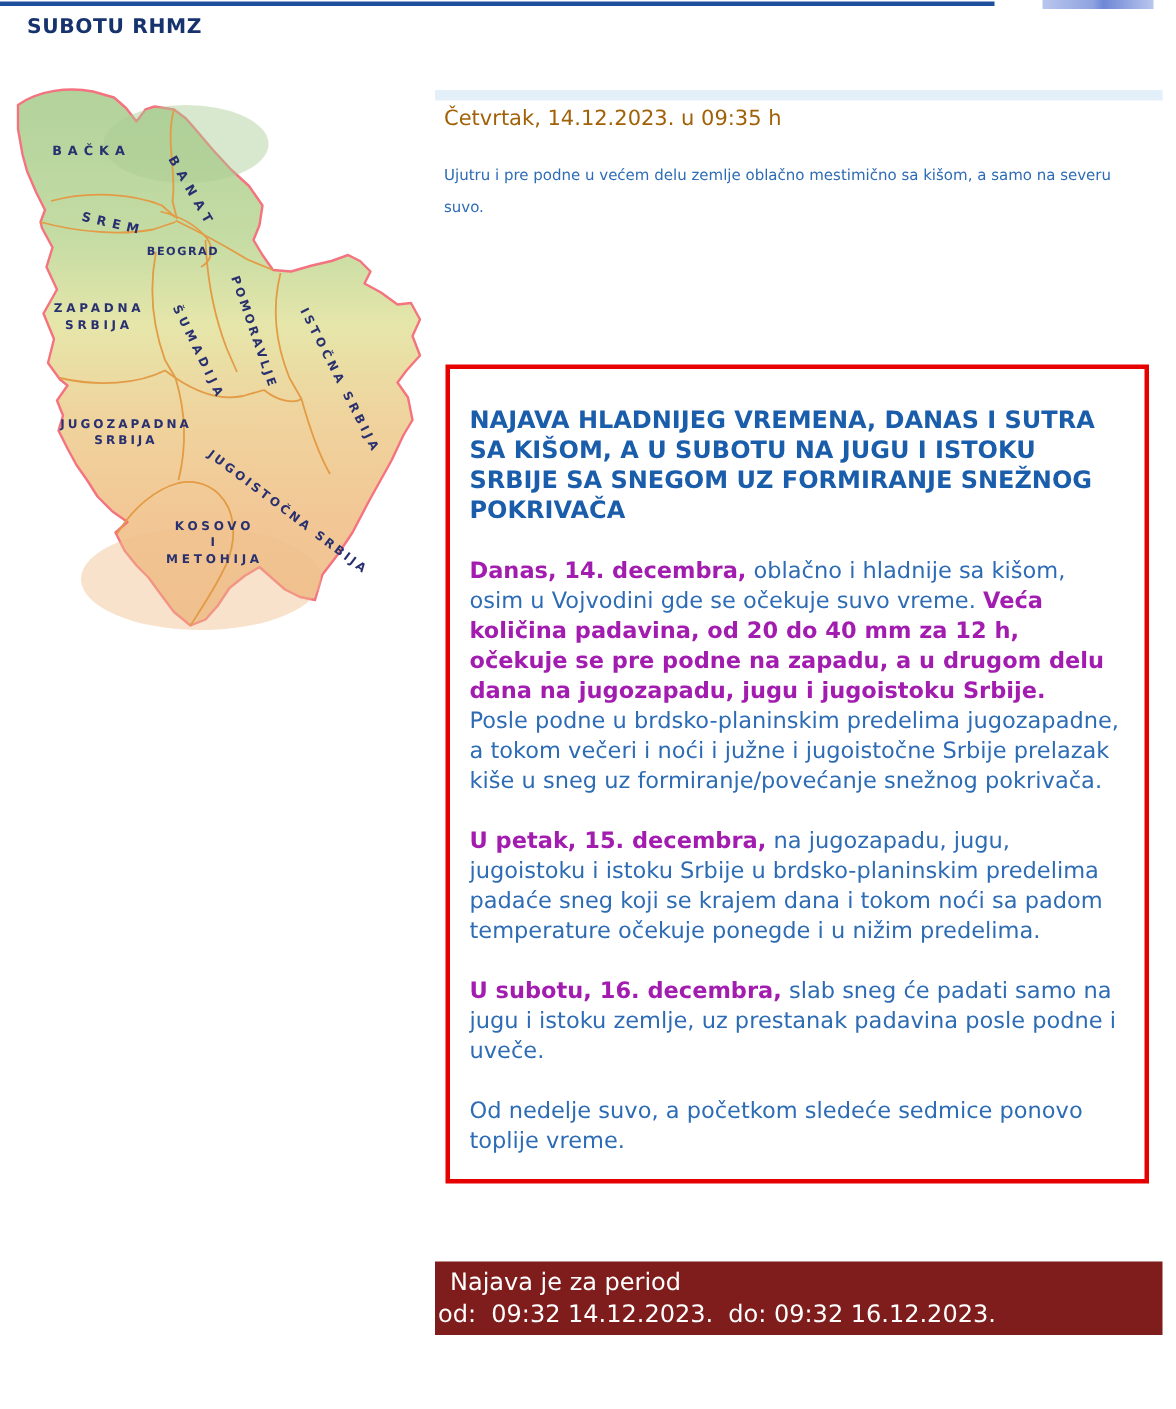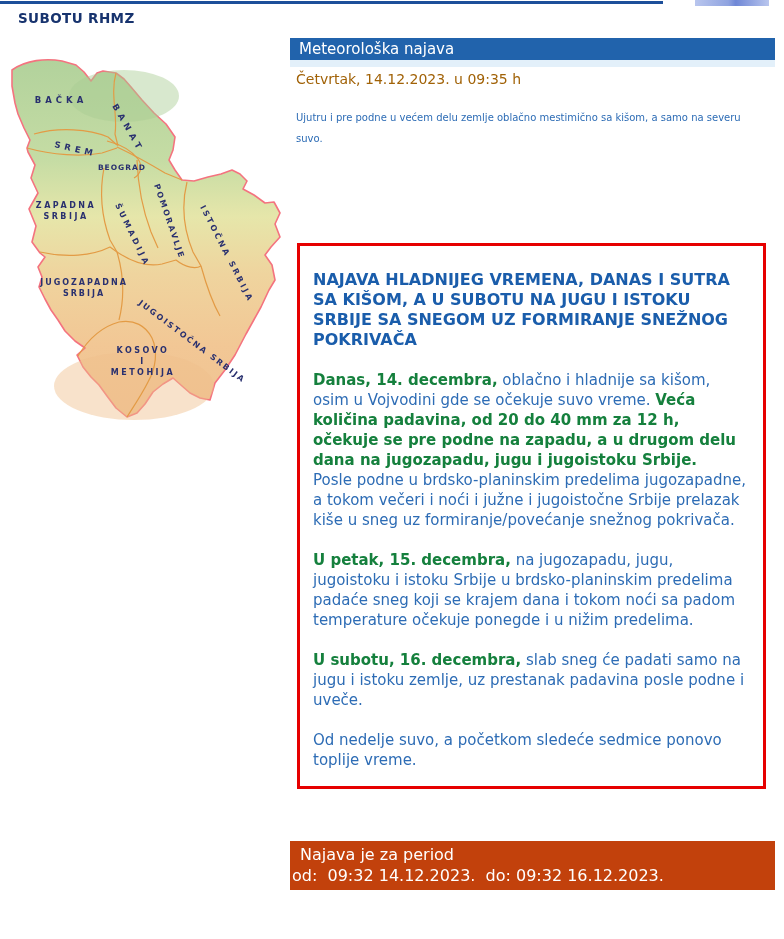--- a/index.html
+++ b/index.html
@@ -22,23 +22,23 @@
   .hdr-strip{position:absolute;left:0;top:60px;width:485px;height:7px;background:#e3f0fa;}
   .date-heading{position:absolute;left:6px;top:71px;font-size:14px;font-weight:normal;color:#a16207;}
   .p-intro{position:absolute;left:6px;width:468px;font-size:10px;line-height:21px;color:#2d6cb5;margin:0;}
   .p1{top:107px;}
   .p2{top:171px;}
   .alert-box{position:absolute;left:7px;top:243px;width:436px;
     border:3px solid #e60000;padding:24px 14px 16px 13px;background:#ffffff;}
   .alert-title{font-size:16px;line-height:20px;font-weight:bold;color:#1a5dab;margin:0 0 20px 0;}
   .alert-p{font-size:15px;line-height:20px;color:#2d6cb5;margin:0 0 20px 0;}
   .alert-p:last-child{margin-bottom:0;}
-  .alert-p b{color:#15803d;}
+  .alert-p b{color:#a21caf;}
   .foot-strip{position:absolute;left:0;top:882px;width:485px;height:8px;background:#e3f0fa;}
-  .foot-bar{position:absolute;left:0;top:841px;width:485px;height:49px;background:#c2410c;
+  .foot-bar{position:absolute;left:0;top:841px;width:485px;height:49px;background:#7f1d1d;
     color:#ffffff;font-size:16px;line-height:21px;padding-top:3px;box-sizing:border-box;}
   .foot-line1{padding-left:10px;white-space:pre-wrap;}
   .foot-line2{padding-left:2px;white-space:pre-wrap;}
 </style>
 </head>
 <body>
 
 <div class="top-border"></div>
 <div class="top-right-fragment"></div>
 <div class="page-title">SUBOTU RHMZ</div>
@@ -103,23 +103,20 @@
       <text class="map-label" x="80" y="240" font-size="8" letter-spacing="2" text-anchor="middle">SRBIJA</text>
       <text class="map-label" transform="translate(134,248) rotate(37)" font-size="8" letter-spacing="2">JUGOISTOČNA SRBIJA</text>
       <text class="map-label" x="139" y="297" font-size="8" letter-spacing="2.5" text-anchor="middle">KOSOVO</text>
       <text class="map-label" x="139" y="308" font-size="8" letter-spacing="2.5" text-anchor="middle">I</text>
       <text class="map-label" x="139" y="319" font-size="8" letter-spacing="2.5" text-anchor="middle">METOHIJA</text>
     </g>
   </svg>
 </div>
 
 <div class="col">
-  <div class="hdr-bar">
-    <span>Meteorološka najava</span>
-  </div>
   <div class="hdr-strip"></div>
 
   <div class="date-heading">Četvrtak, 14.12.2023. u 09:35 h</div>
 
   <p class="p-intro p1">Ujutru i pre podne u većem delu zemlje oblačno mestimično sa kišom, a samo na severu suvo.</p>
 
   <div class="alert-box">
     <p class="alert-title">NAJAVA HLADNIJEG VREMENA, DANAS I SUTRA SA KIŠOM, A U SUBOTU NA JUGU I ISTOKU SRBIJE SA SNEGOM UZ FORMIRANJE SNEŽNOG POKRIVAČA</p>
     <p class="alert-p"><b>Danas, 14. decembra,</b><span> oblačno i hladnije sa kišom, osim u Vojvodini gde se očekuje suvo vreme. </span><b>Veća količina padavina, od 20 do 40 mm za 12 h, očekuje se pre podne na zapadu, a u drugom delu dana na jugozapadu, jugu i jugoistoku Srbije.</b><br><span>Posle podne u brdsko-planinskim predelima jugozapadne, a tokom večeri i noći i južne i jugoistočne Srbije prelazak kiše u sneg uz formiranje/povećanje snežnog pokrivača.</span></p>
     <p class="alert-p"><b>U petak, 15. decembra,</b><span> na jugozapadu, jugu, jugoistoku i istoku Srbije u brdsko-planinskim predelima padaće sneg koji se krajem dana i tokom noći sa padom temperature očekuje ponegde i u nižim predelima.</span></p>

